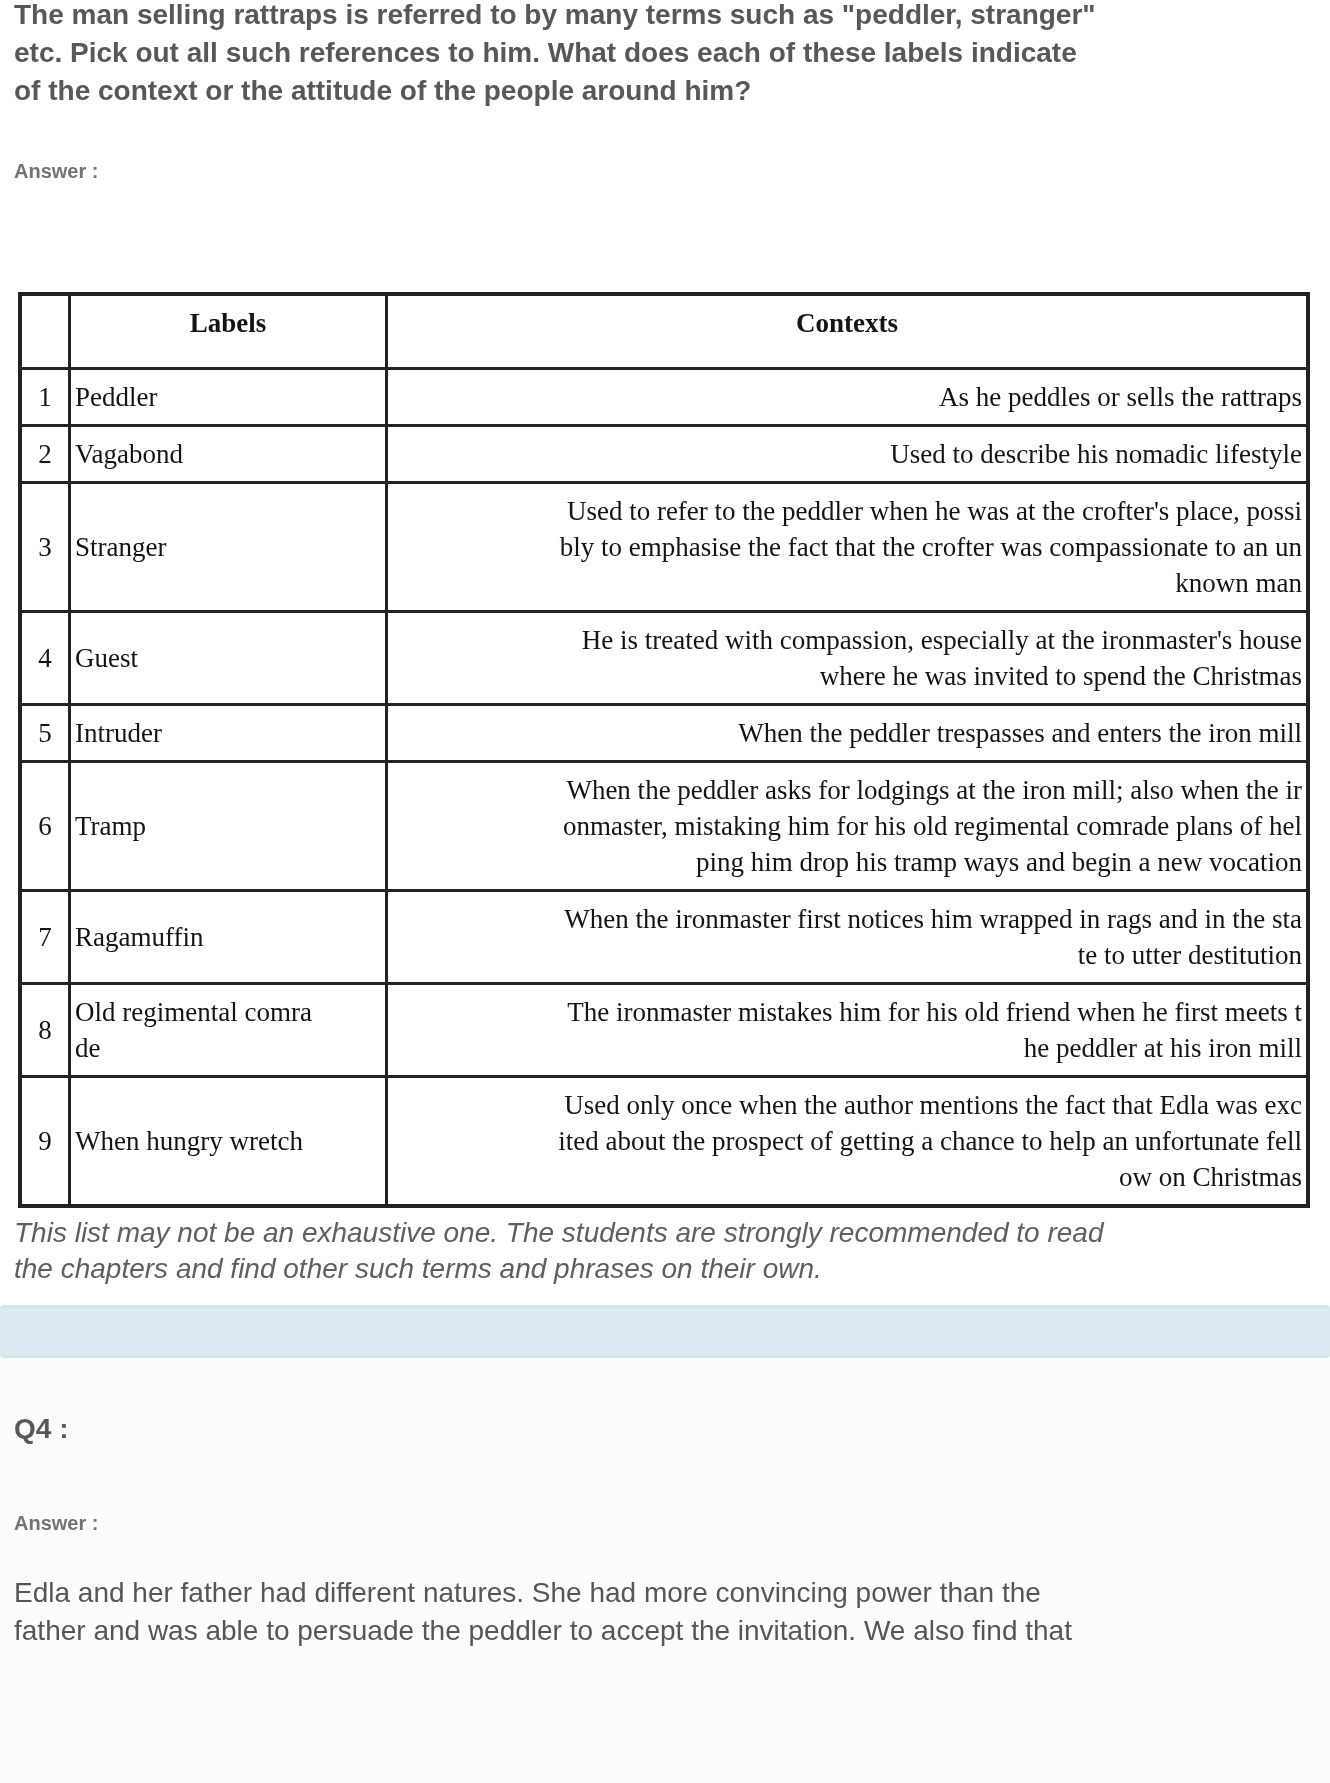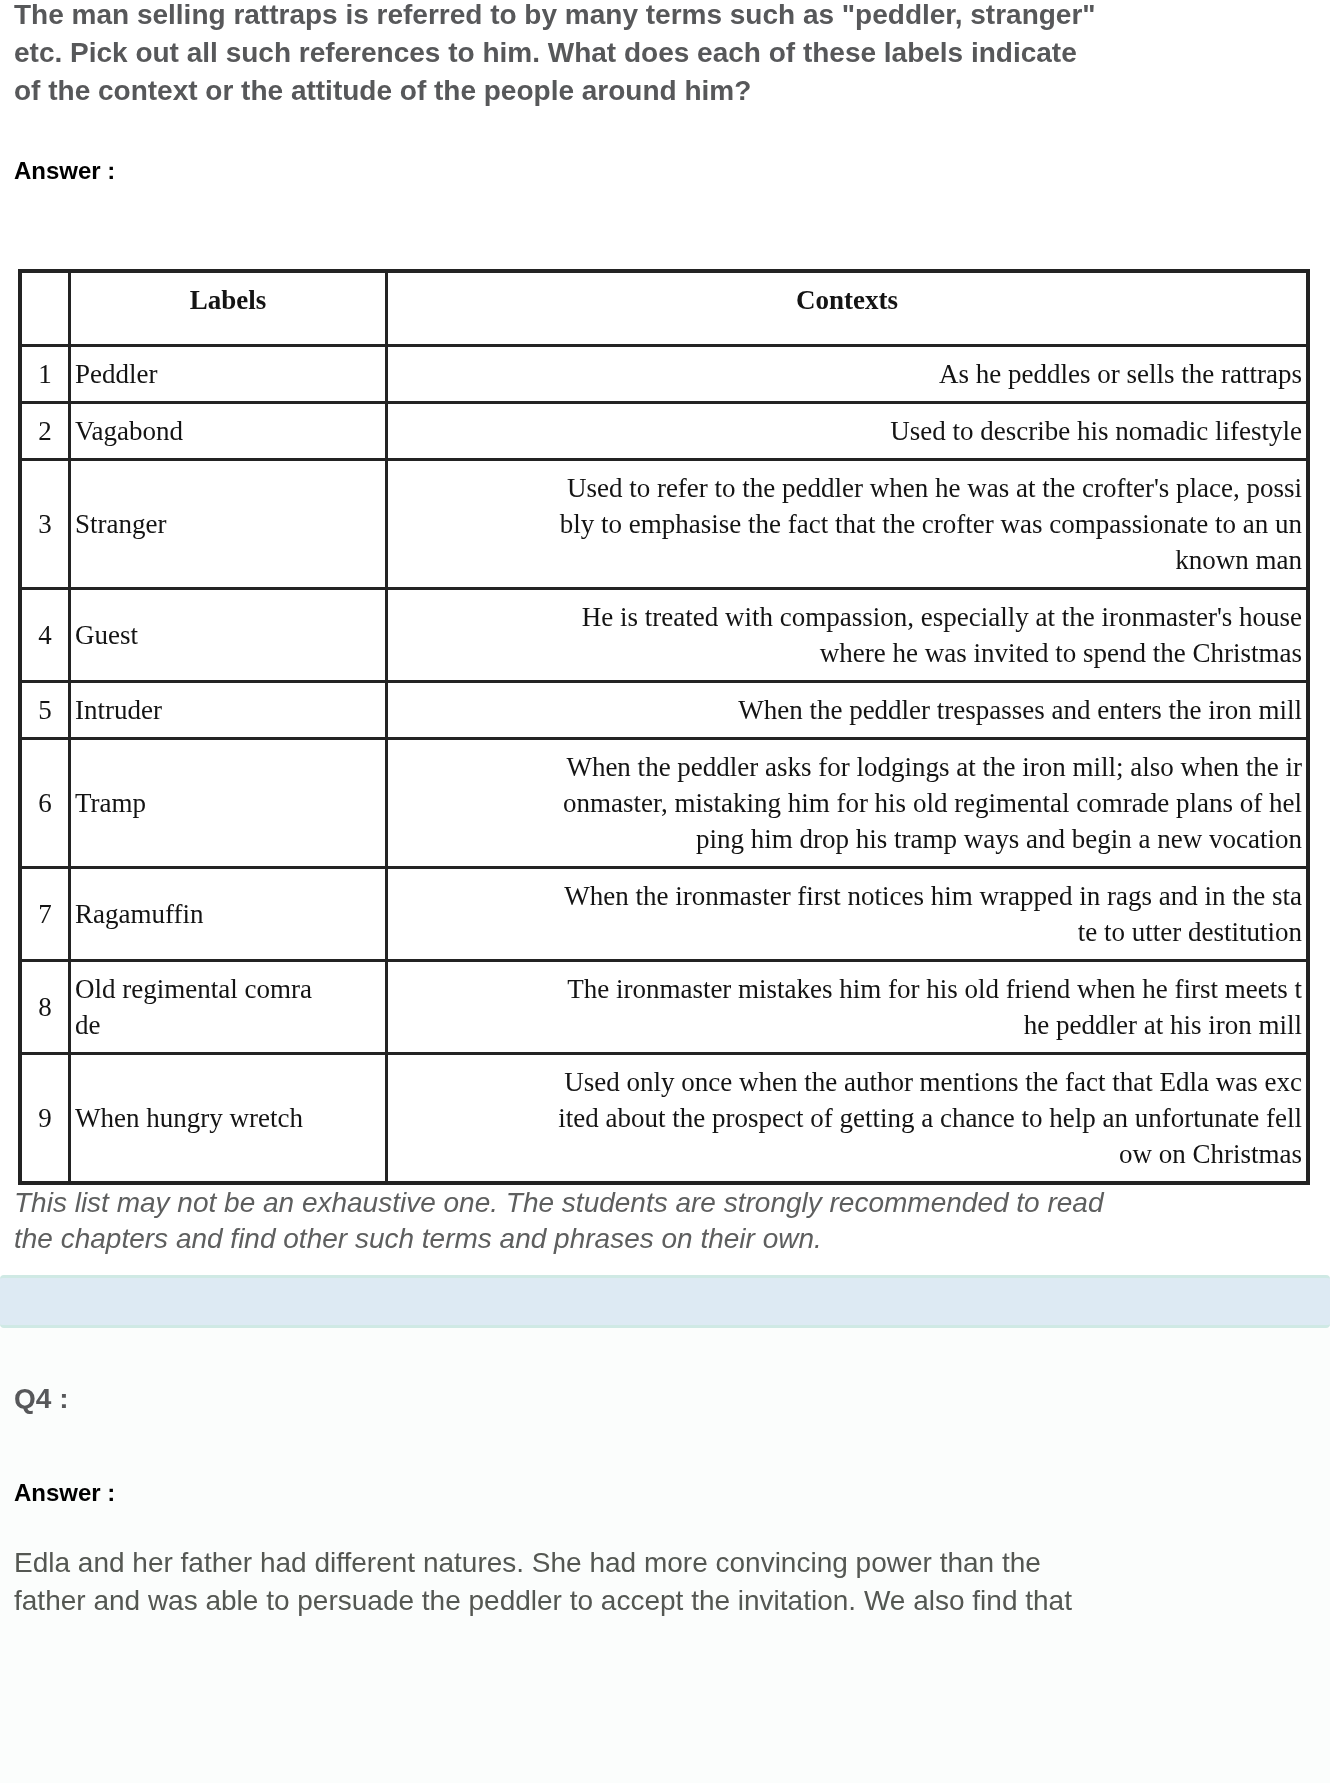--- a/index.html
+++ b/index.html
@@ -21,30 +21,30 @@
     font-weight: bold;
     font-size: 28px;
     line-height: 38px;
     color: #57585a;
     white-space: pre-line;
     padding: 0 14px;
   }
   .q3-question { margin-top: -4px; }
   .answer-label {
     font-weight: bold;
-    font-size: 24px;
+    font-size: 20px;
     line-height: 38px;
-    color: #000000;
+    color: #737373;
     padding: 0 14px;
   }
   .answer-label-1 { margin-top: 42px; }
   
   table.qtable {
     border-collapse: collapse;
-    margin: 79px 0 0 18px;
+    margin: 102px 0 0 18px;
     width: 1292px;
     table-layout: fixed;
     font-family: "Liberation Serif", serif;
     font-size: 27px;
     color: #141414;
     border: 4px solid #232323;
   }
   table.qtable th, table.qtable td {
     border: 3px solid #232323;
   }
@@ -60,20 +60,21 @@
   }
   table.qtable td {
     padding: 9px 4px;
     line-height: 36px;
     vertical-align: middle;
     white-space: pre-line;
   }
   td.c-ctx { padding-left: 7px; padding-right: 6px; }
   
   .note {
+    margin-top: 7px;
     padding: 0 14px;
     font-style: italic;
     font-size: 28px;
     line-height: 36px;
     color: #5e5f5f;
     white-space: pre-line;
   }
   
   .divider-band {
     margin-top: 18px;

